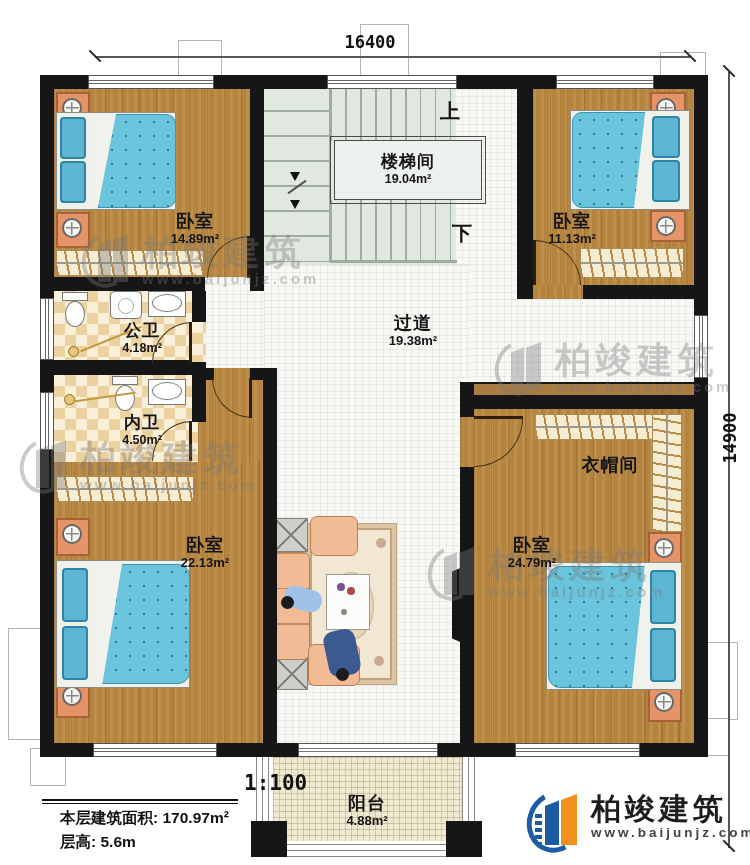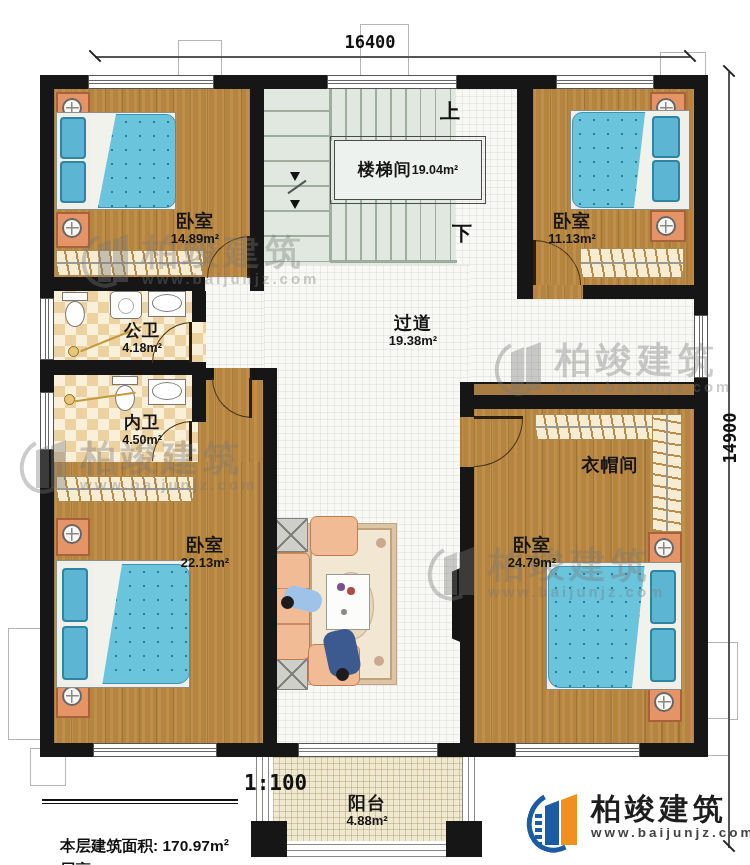--- a/index.html
+++ b/index.html
@@ -68,41 +68,41 @@
   .arc-bl{border-bottom:1.5px solid #4a3418;border-left:1.5px solid #4a3418;border-bottom-left-radius:100% 100%;}
   .arc-br{border-bottom:1.5px solid #4a3418;border-right:1.5px solid #4a3418;border-bottom-right-radius:100% 100%;}
   .panel{position:absolute;background:#2e1f0d;}
   
   .rlabel{position:absolute;text-align:center;color:#151515;z-index:30;}
   .rname{font-size:18px;font-weight:900;letter-spacing:1px;line-height:1.1;}
   .rarea{font-size:13px;font-weight:bold;line-height:1.15;}
   .rarea:empty{display:none;}
   .stairbox{position:absolute;left:334px;top:140px;width:146px;height:58px;background:#eef2ee;
         border:1.5px solid #4a4a4a;outline:1.5px solid #4a4a4a;outline-offset:3px;z-index:28;
-        display:flex;flex-direction:row;align-items:center;justify-content:center;color:#151515;}
+        display:flex;flex-direction:column;align-items:center;justify-content:center;color:#151515;}
   .updown{position:absolute;font-size:20px;font-weight:900;color:#111;z-index:30;}
   
   .dimline{position:absolute;background:#555;}
   .tick{position:absolute;width:16px;height:2px;background:#222;transform:rotate(45deg);}
   .dimtext{position:absolute;font-family:"DejaVu Sans Mono","Liberation Mono",monospace;font-weight:bold;
         font-size:17px;color:#111;text-align:center;}
   
   .wm{position:absolute;display:flex;align-items:center;gap:10px;color:rgba(120,120,120,.38);z-index:26;pointer-events:none;}
   .wm .t1{font-size:36px;font-weight:900;letter-spacing:5px;line-height:1;white-space:nowrap;}
   .wm .t2{font-size:15px;font-weight:bold;letter-spacing:3px;white-space:nowrap;}
   .wm-icon{position:relative;width:50px;height:56px;flex:none;}
   .wm-icon .s1{position:absolute;left:16px;top:6px;width:13px;height:44px;background:rgba(120,120,120,.38);clip-path:polygon(0 15%,100% 3%,100% 100%,0 100%);}
   .wm-icon .s2{position:absolute;left:31px;top:2px;width:15px;height:48px;background:rgba(120,120,120,.38);clip-path:polygon(0 12%,100% 0,100% 100%,0 100%);}
   .wm-icon .sw{position:absolute;inset:0;border:4px solid transparent;border-left-color:rgba(120,120,120,.38);border-bottom-color:rgba(120,120,120,.38);border-radius:50%;transform:rotate(18deg);}
   
   .tb-title{position:absolute;left:44px;top:760px;font-size:34px;color:#111;letter-spacing:7px;font-weight:500;z-index:40;}
   .tb-scale{position:absolute;left:244px;top:771px;font-size:21px;font-weight:bold;color:#111;z-index:40;
         font-family:"DejaVu Sans Mono","Liberation Mono",monospace;}
   .tb-rule{position:absolute;left:42px;top:799px;width:196px;height:5px;border-top:2.5px solid #111;border-bottom:1.5px solid #111;box-sizing:border-box;z-index:40;}
-  .tb-line{position:absolute;font-size:15.5px;font-weight:bold;color:#111;z-index:40;white-space:nowrap;margin-top:28px;}
+  .tb-line{position:absolute;font-size:15.5px;font-weight:bold;color:#111;z-index:40;white-space:nowrap;}
   
   .logo{position:absolute;left:528px;top:792px;display:flex;align-items:flex-start;gap:9px;z-index:40;}
   .logo-icon{position:relative;width:54px;height:60px;flex:none;}
   .logo-icon .b1{position:absolute;left:17px;top:7px;width:14px;height:46px;background:#1c5ca5;clip-path:polygon(0 15%,100% 3%,100% 100%,0 100%);}
   .logo-icon .b2{position:absolute;left:33px;top:2px;width:16px;height:51px;background:#f0901e;clip-path:polygon(0 12%,100% 0,100% 100%,0 100%);}
   .logo-icon .bd{position:absolute;left:7px;top:22px;width:7px;height:30px;background:repeating-linear-gradient(#1c5ca5 0 4px,transparent 4px 7px);}
   .logo-icon .sw{position:absolute;inset:-1px;border:5px solid transparent;border-left-color:#1c5ca5;border-bottom-color:#1c5ca5;border-radius:50%;transform:rotate(18deg);}
   .logo-company{font-size:30px;font-weight:900;color:#1d1d1d;letter-spacing:4px;line-height:1.1;}
   .logo-site{font-size:13.5px;font-weight:bold;color:#444;letter-spacing:3px;}
 </style>

